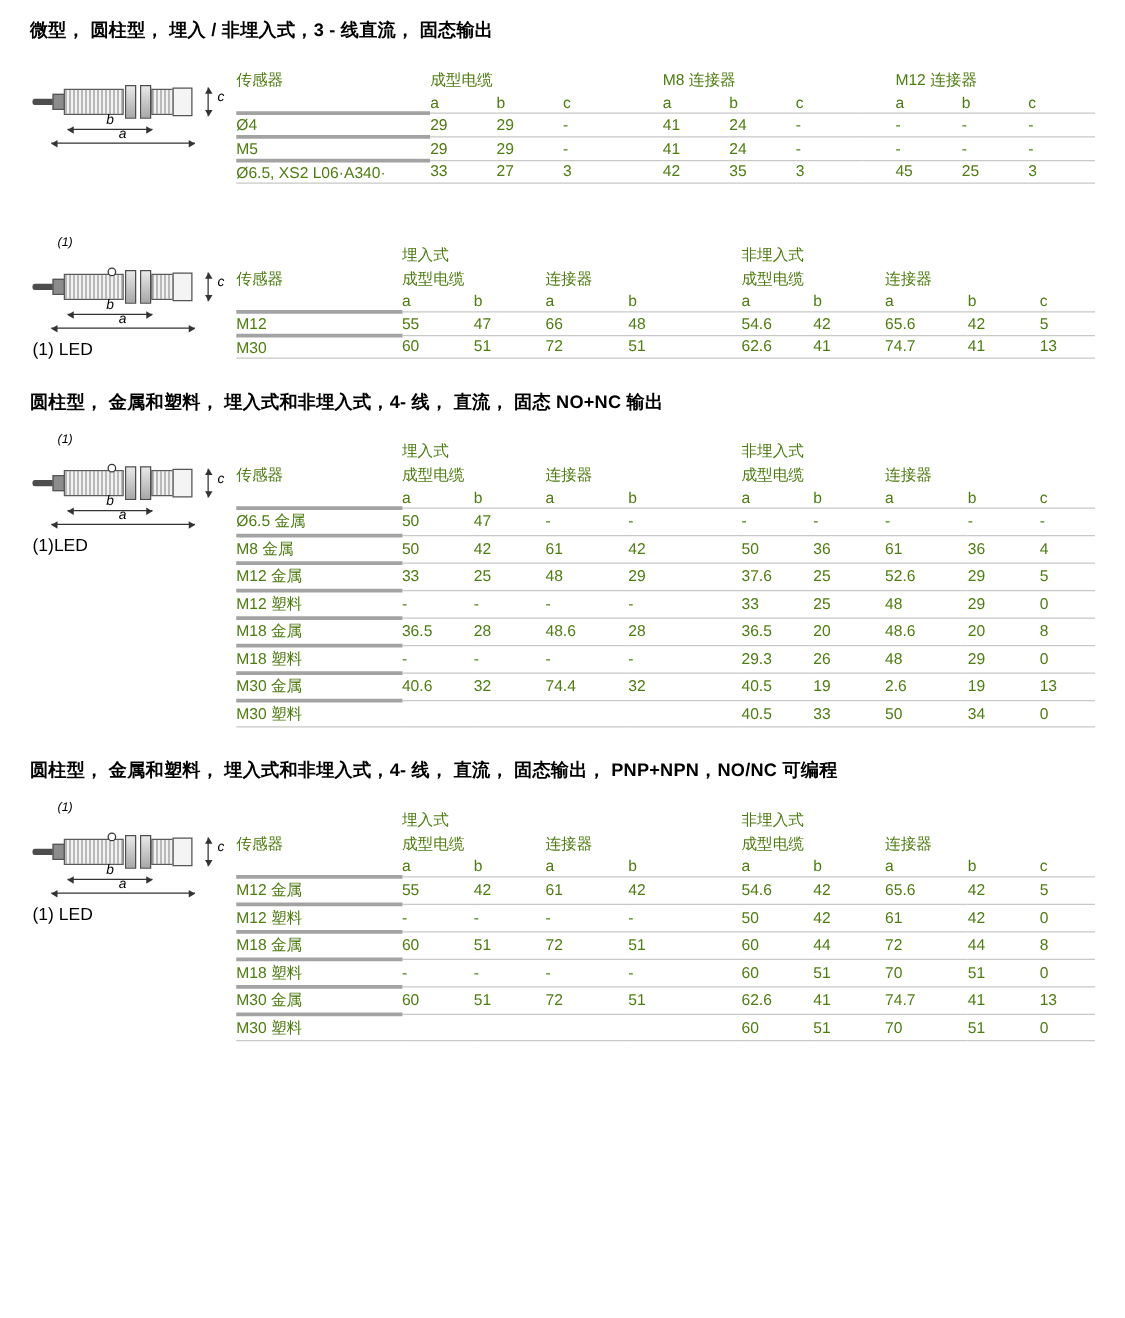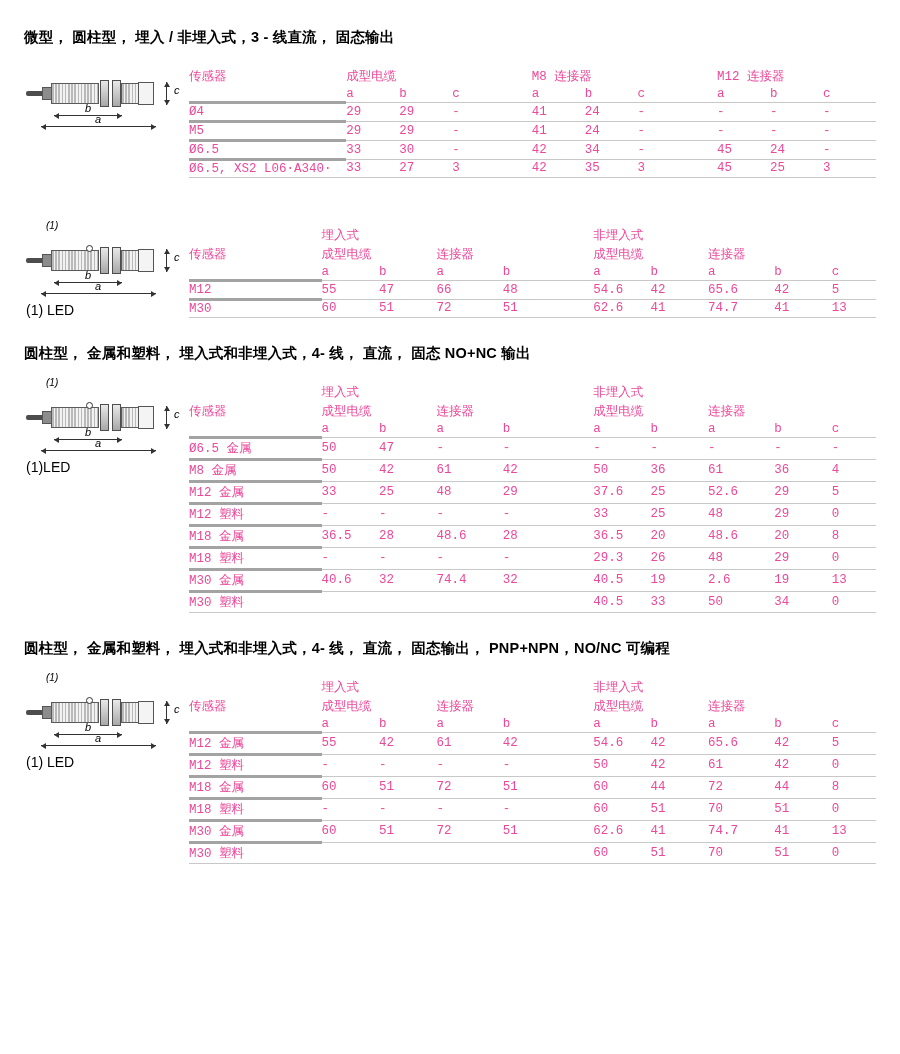--- a/index.html
+++ b/index.html
@@ -183,23 +183,22 @@
   .lbl-a { left: 71px; top: 44px; }
   .lbl-c { left: 150px; top: 15px; }
   
   .tbl-wrap {
     flex: 1 1 auto;
     padding-top: 6px;
   }
   table.data {
     border-collapse: collapse;
     font-size: 12.5px;
-    color: #ec4899;
+    color: #4d7c0f;
     width: 100%;
-    font-family: Liberation Mono, monospace;
   }
   table.data td, table.data th {
     font-weight: normal;
     text-align: left;
     padding: 1px 0 1px 0;
     white-space: nowrap;
   }
   .grp-hdr td {
     font-size: 12.5px;
     padding-bottom: 2px;
@@ -220,21 +219,21 @@
   .c-name { width: 140px; }
   .c-val { width: 48px; }
   .c-gap { width: 24px; }
   .nogrid td { border: none !important; }
 </style>
 </head>
 <body>
 
 <div class="page">
 
-  <div class="section" style="padding-top:28px;border-radius:21px;">
+  <div class="section" style="padding-top:16px;border-radius:21px;">
     <div class="section-title">微型， 圆柱型， 埋入 / 非埋入式，3 - 线直流， 固态输出</div>
     <div class="sec-body" style="margin-top:14px;">
       <div class="fig">
         <div class="sensor">
           <div class="s-cable"></div>
           <div class="s-cap"></div>
           <div class="s-body"></div>
           <div class="s-nut1"></div>
           <div class="s-nut2"></div>
           <div class="s-body2"></div>
@@ -305,34 +304,20 @@
             <td>29</td>
             <td>29</td>
             <td>-</td>
             <td></td>
             <td>41</td>
             <td>24</td>
             <td>-</td>
             <td></td>
             <td>-</td>
             <td>-</td>
-            <td>-</td>
-          </tr>
-          <tr class="row-line">
-            <td class="sensor-cell">Ø6.5</td>
-            <td>33</td>
-            <td>30</td>
-            <td>-</td>
-            <td></td>
-            <td>42</td>
-            <td>34</td>
-            <td>-</td>
-            <td></td>
-            <td>45</td>
-            <td>24</td>
             <td>-</td>
           </tr>
           <tr class="row-line">
             <td class="sensor-cell">Ø6.5, XS2 L06·A340·</td>
             <td>33</td>
             <td>27</td>
             <td>3</td>
             <td></td>
             <td>42</td>
             <td>35</td>

